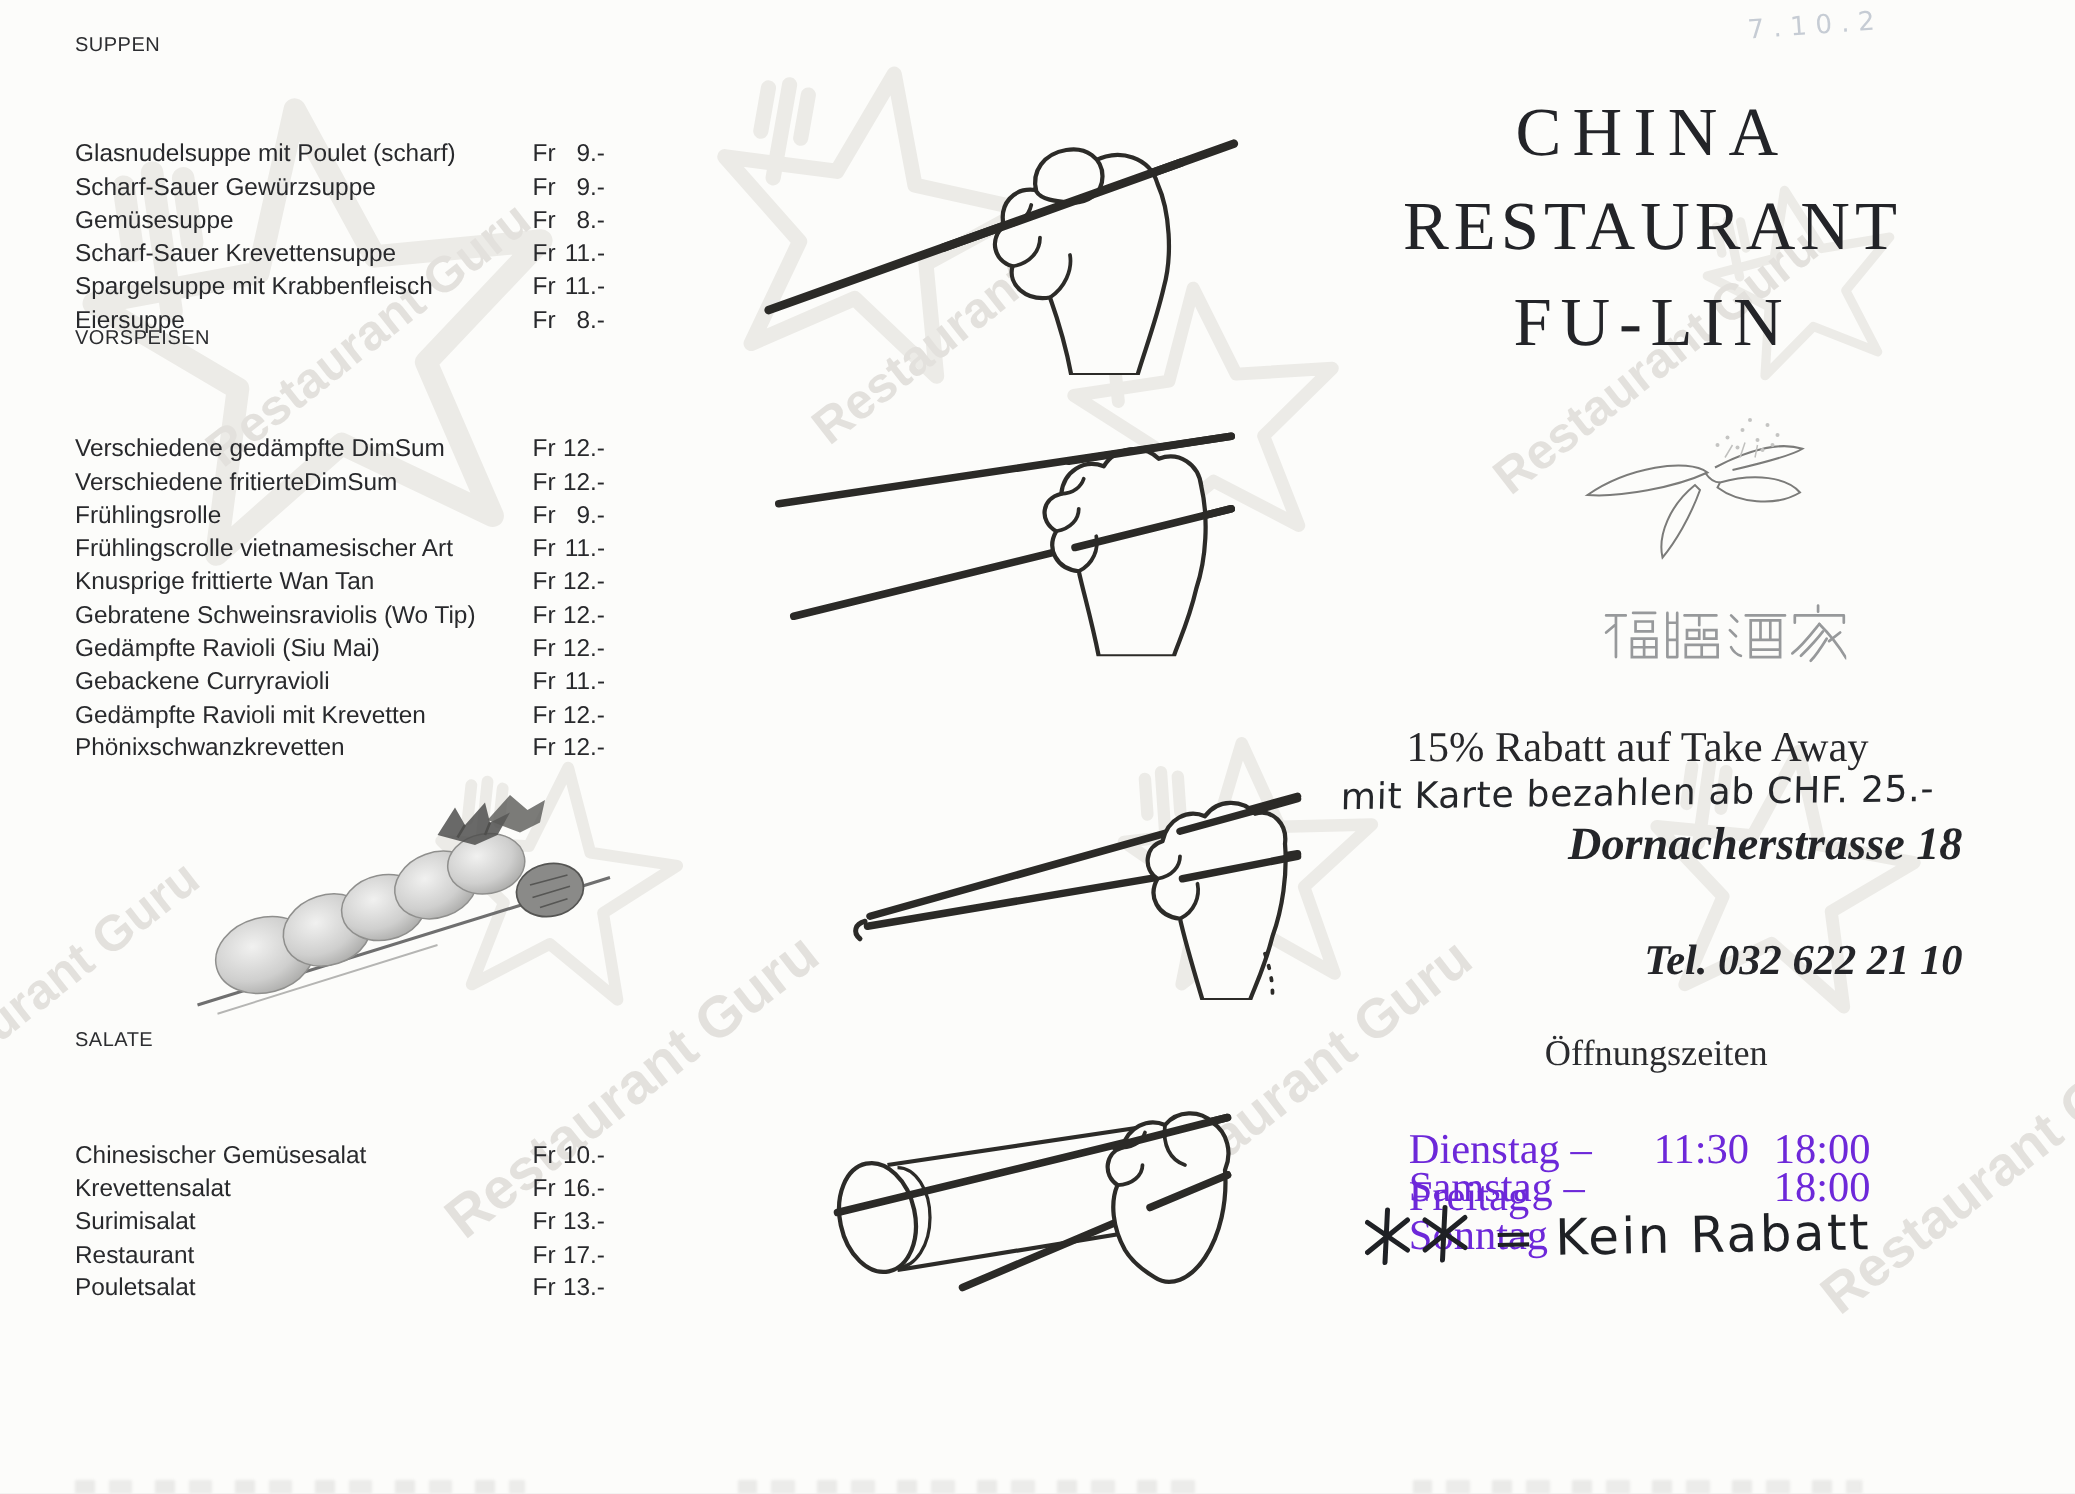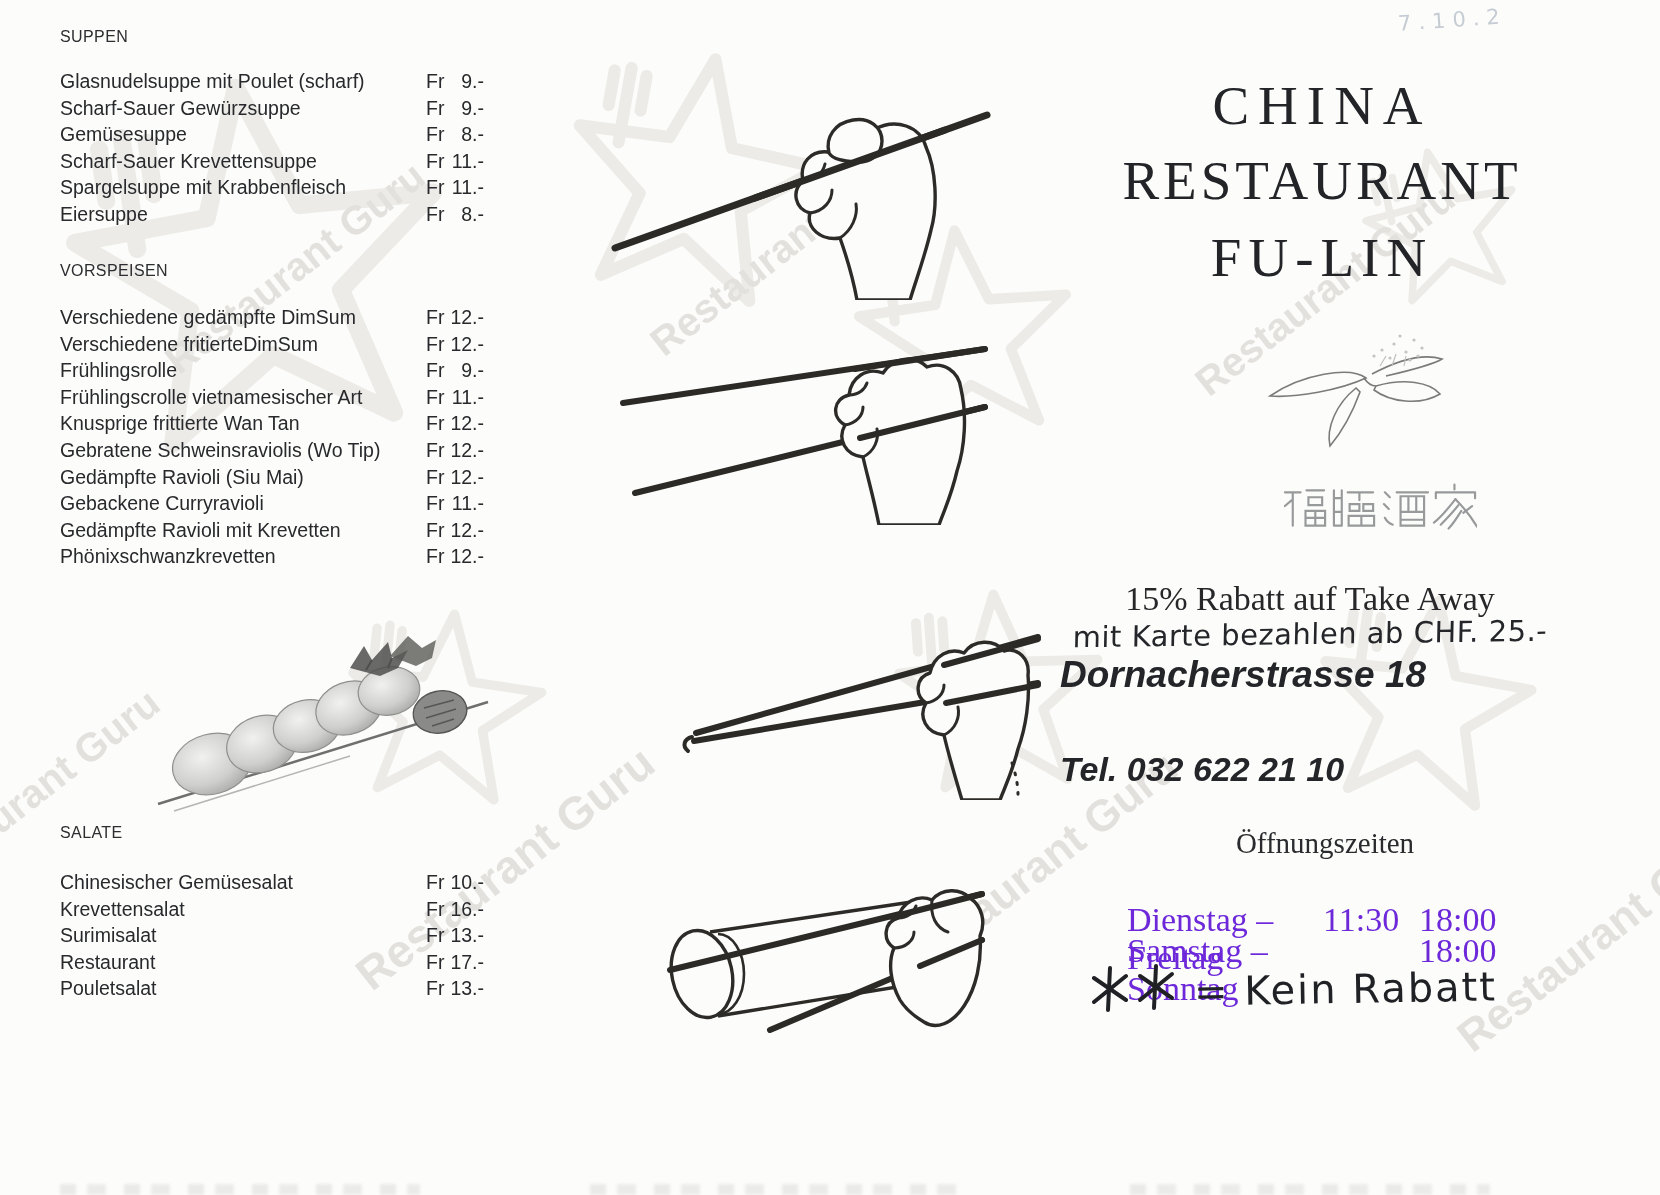--- a/index.html
+++ b/index.html
@@ -18,35 +18,35 @@
   }
   .wm-star{position:absolute; stroke:#ecebe7; fill:none; stroke-width:9;
     stroke-linejoin:round; stroke-linecap:round;}
   
   .content{position:absolute; inset:0; z-index:1;}
   
   .menu-section{position:absolute; left:60px; width:424px;}
   .menu-header{font-size:16px; letter-spacing:.4px; color:#2c2d30; font-weight:400;}
   .mrows{display:block;}
   .mrow{display:flex; align-items:baseline; height:26.6px; font-size:19.5px; color:#28292c;}
-  .iname{flex:1; white-space:nowrap;}
+  .iname{flex:1; white-space:nowrap;margin-top:42px;}
   .price{display:flex; width:58px; justify-content:space-between;}
   .amt{min-width:32px; text-align:right;}
   .title-line{position:absolute; left:1060px; width:524px; text-align:center;
     font-family:"Liberation Serif", serif; color:#232428; line-height:1;}
   .t1{top:78px;  font-size:55px; letter-spacing:9px;}
   .t2{top:153px; font-size:55px; letter-spacing:4px;}
   .t3{top:230px; font-size:55px; letter-spacing:7px;}
   .promo-line{position:absolute; left:1060px; width:500px; text-align:center;
     font-family:"Liberation Serif", serif; font-size:34px; color:#27272a;}
   .handwrite{font-family:"DejaVu Sans", sans-serif; transform:rotate(-0.8deg) skewX(-2deg);}
   .hw-cond{position:absolute; left:1050px; width:520px; text-align:center;
     font-size:29px; letter-spacing:.5px; color:#24262a;}
-  .addr{position:absolute; left:1060px; width:510px; text-align:left;
-    font-family:Liberation Sans, sans-serif; font-weight:bold; font-style:italic;
+  .addr{position:absolute; left:1060px; width:510px; text-align:right;
+    font-family:Liberation Serif, serif; font-weight:bold; font-style:italic;
     color:#242529;}
   .hours-title{position:absolute; left:1140px; width:370px; text-align:center;
     font-family:"Liberation Serif", serif; font-size:29px; color:#2a2b2e;}
   .hours-rows{position:absolute; left:1127px; top:901px; width:345px;
     font-family:Liberation Serif, serif; font-size:34px; color:#6d28d9;}
   .hrow{display:grid; grid-template-columns:196px 96px auto; height:31px; align-items:baseline;}
   .hrow .close{text-align:right;}
   .no-discount{position:absolute; left:1092px; top:962px; display:flex;
     align-items:center; gap:14px;}
   .no-discount .nd-text{font-family:"DejaVu Sans", sans-serif; font-size:40px;

